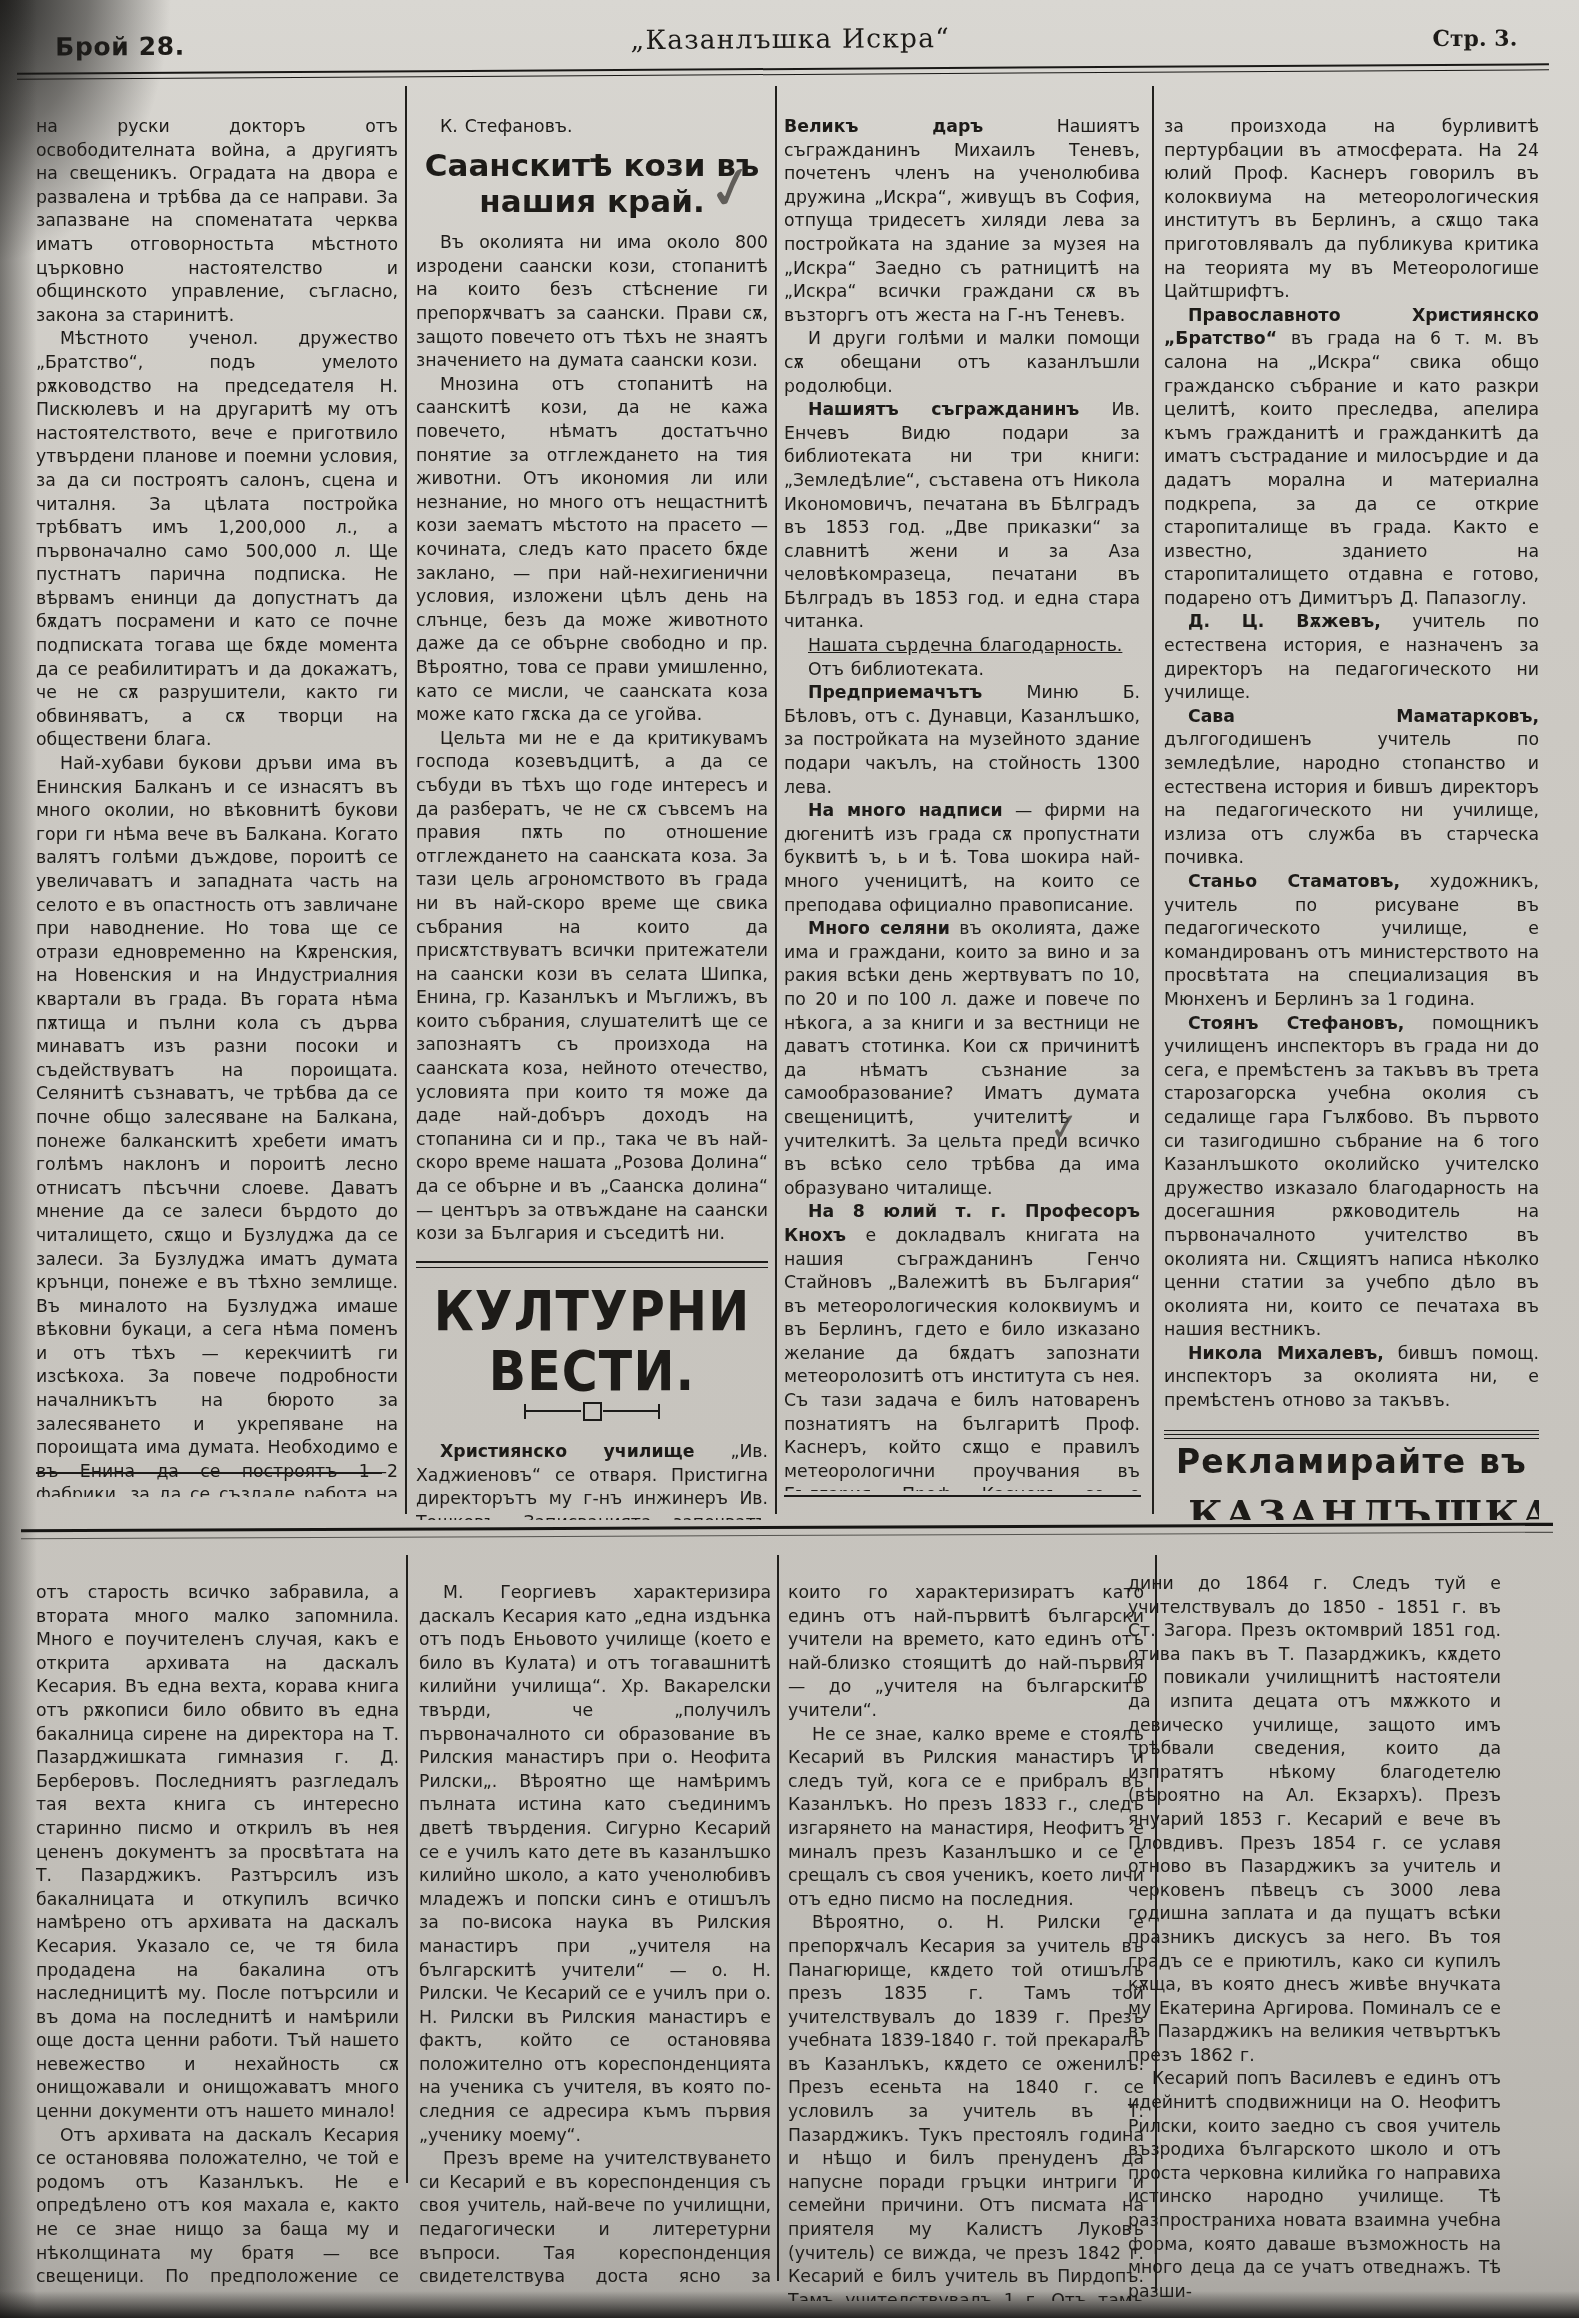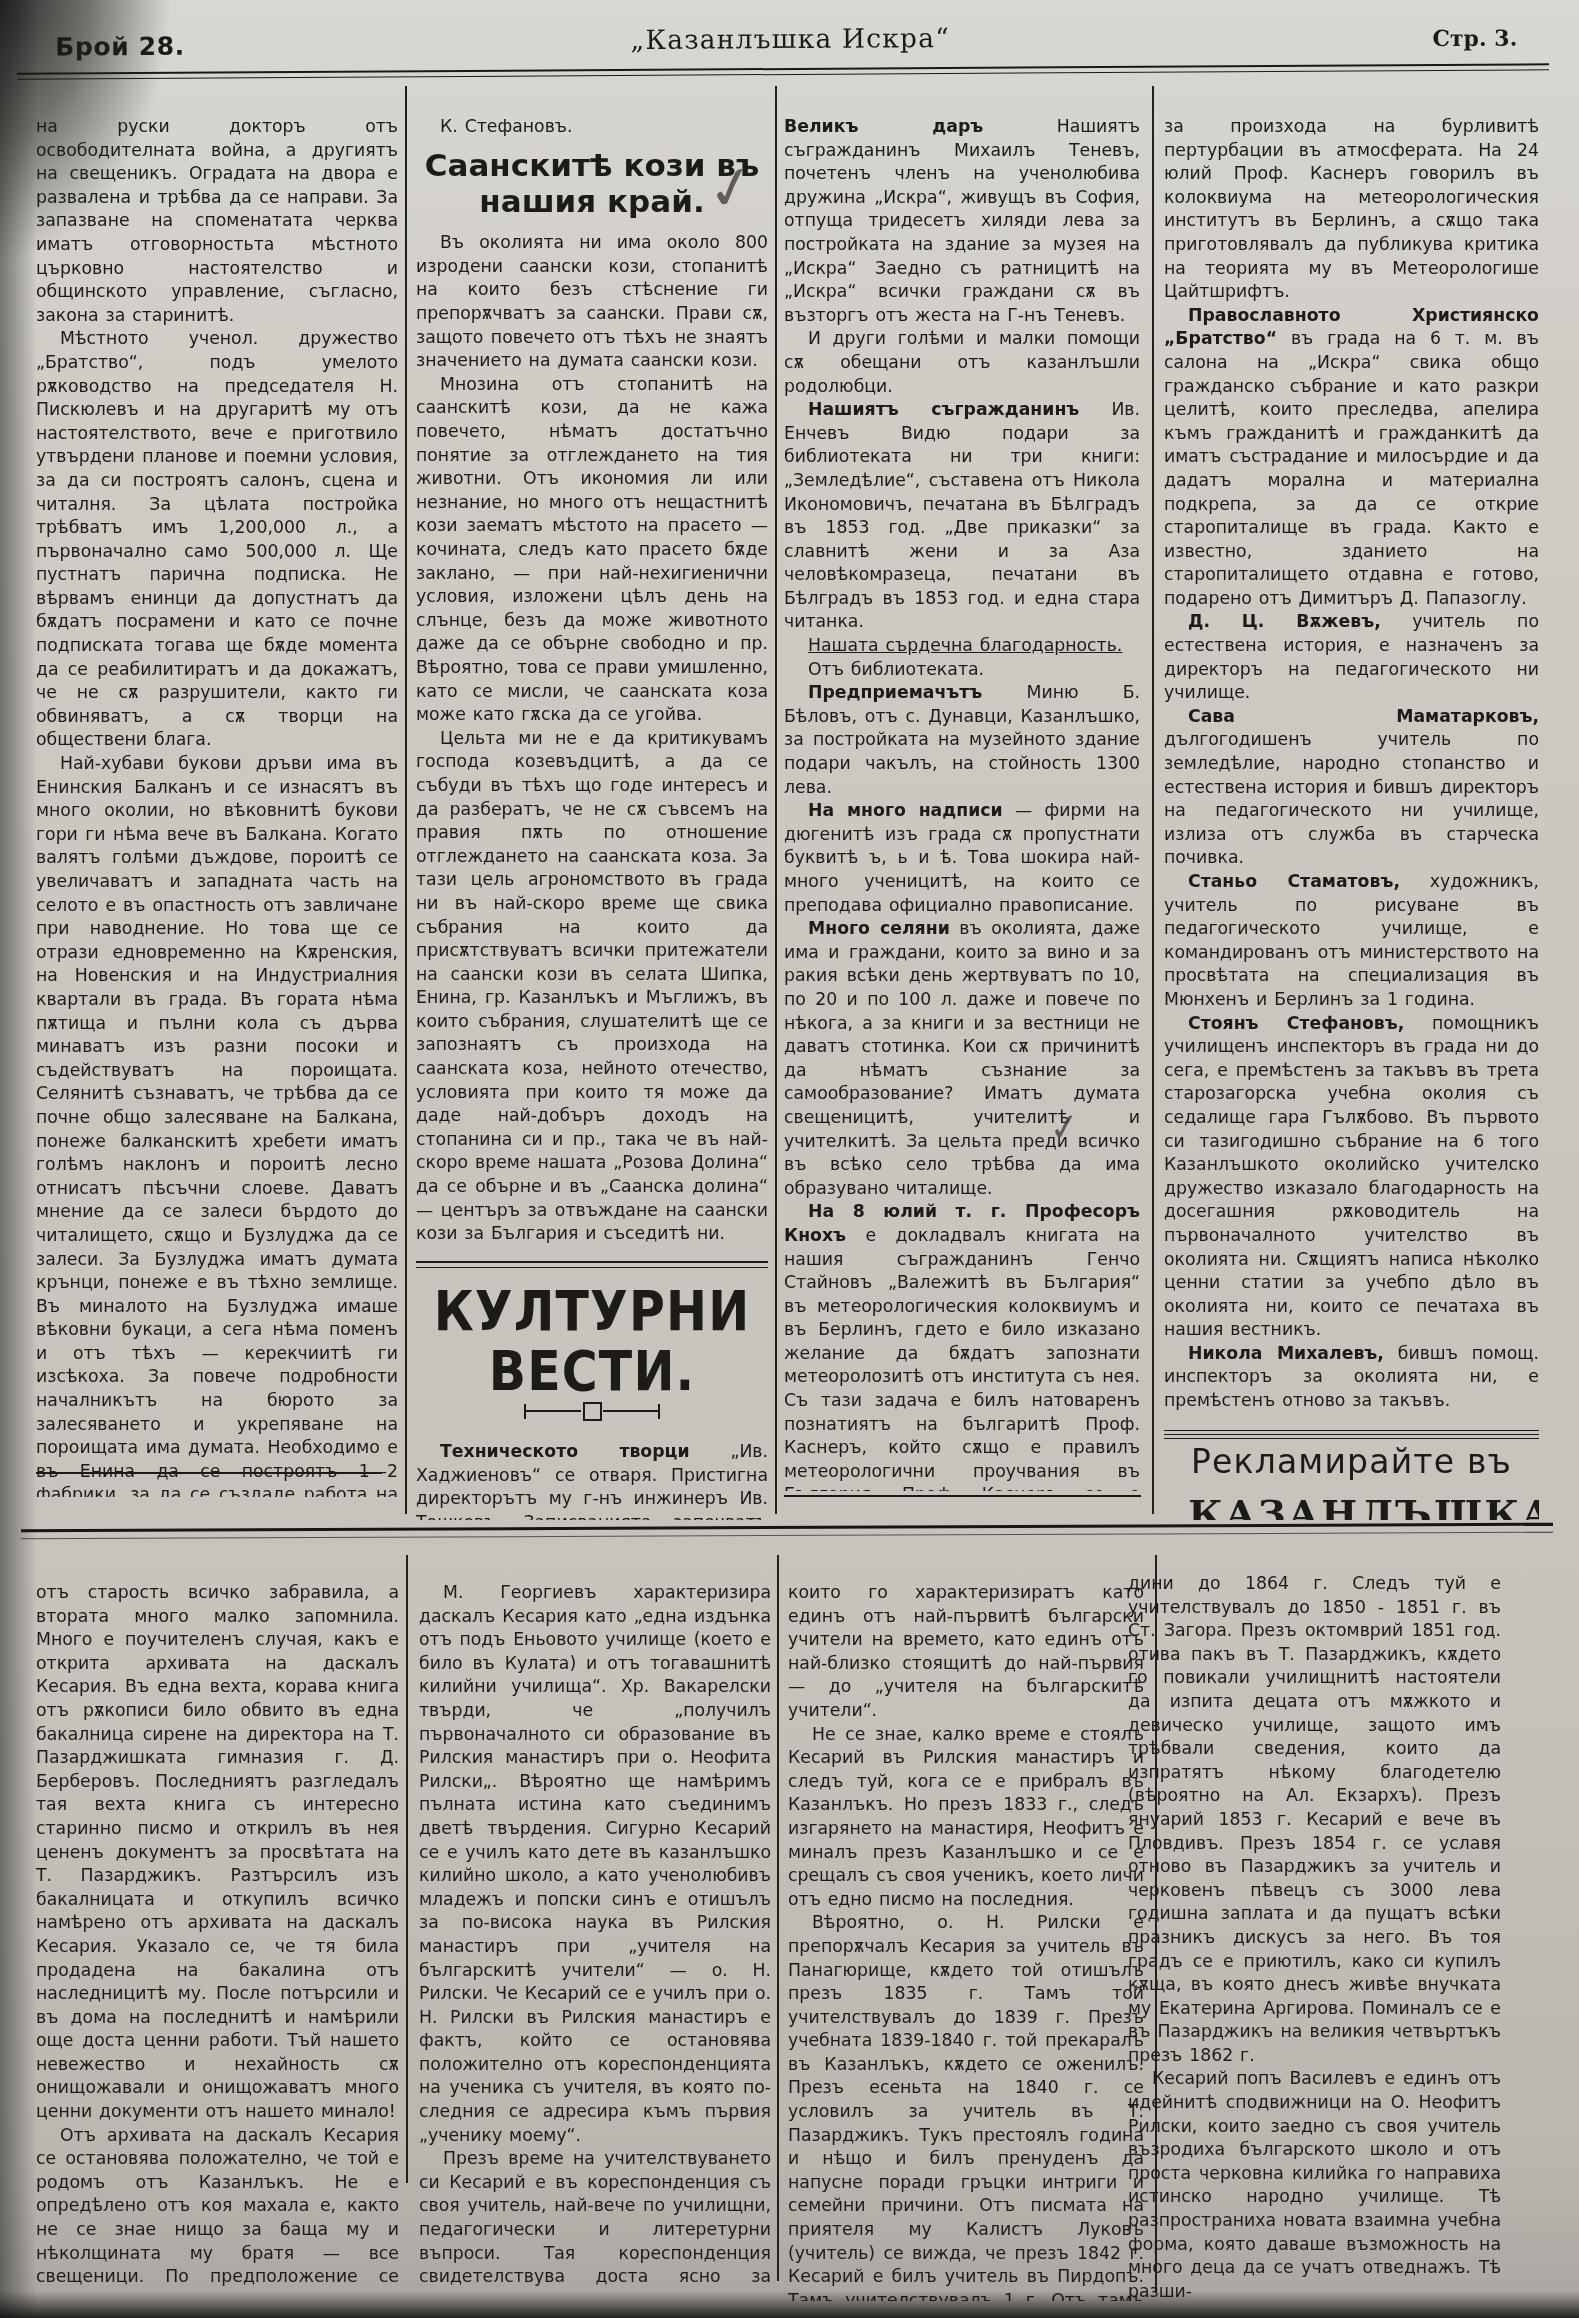--- a/index.html
+++ b/index.html
@@ -46,21 +46,21 @@
   .ornament{display:flex;align-items:center;justify-content:center;margin:5.8px 0 19.6px 0;}
   .ornament .cap{width:2.3px;height:15px;background:#1b1a18;}
   .ornament .bar{width:55px;height:2.9px;background:#1b1a18;}
   .ornament .box{width:15px;height:15px;border:2.9px solid #1b1a18;margin:0 1.2px;}
 
   .thanks{margin-top:2.3px;text-decoration:underline;}
   .from-lib{text-align:right;padding-right:17.3px;text-indent:0;}
 
   .advert{margin-top:17.3px;}
   .rule3 > div{border-top:1.7px solid #191816;margin-bottom:2.9px;}
-  .advert-text1{font-size:33px;font-weight:400;text-align:center;margin-top:2px;letter-spacing:1.2px;}
+  .advert-text1{font-size:33px;font-weight:700;text-align:center;margin-top:2px;letter-spacing:1.2px;}
   .advert-text2{font-size:38px;font-weight:700;text-align:center;margin-top:10.4px;letter-spacing:2.3px;
     font-family:"DejaVu Serif",serif;}
 
   .sep-main{position:absolute;left:21px;top:1526px;width:1532px;border-top:3.5px solid #161513;transform:rotate(-0.25deg);}
   .sep-main2{position:absolute;left:21px;top:1535px;width:1532px;border-top:1.2px solid rgba(22,21,19,.65);transform:rotate(-0.25deg);}
   .col3-endrule{position:absolute;left:784px;top:1495px;width:357px;border-top:2.9px solid #1b1a18;}
   .col1-endrule{position:absolute;left:36px;top:1472px;width:346px;border-top:2.3px solid #1b1a18;}
 
   .check{position:absolute;color:rgba(66,64,60,.8);font-weight:700;}
   .check1{left:707px;top:154px;font-size:58px;transform:rotate(-12deg);}
@@ -98,21 +98,21 @@
     <p>Цельта ми не е да критикувамъ господа козевъдцитѣ, а да се събуди въ тѣхъ що годе интересъ и да разбератъ, че не сѫ съвсемъ на правия пѫть по отношение отглеждането на саанската коза. За тази цель агрономството въ града ни въ най-скоро време ще свика събрания на които да присѫтствуватъ всички притежатели на саански кози въ селата Шипка, Енина, гр. Казанлъкъ и Мъглижъ, въ които събрания, слушателитѣ ще се запознаятъ съ произхода на саанската коза, нейното отечество, условията при които тя може да даде най-добъръ доходъ на стопанина си и пр., така че въ най-скоро време нашата „Розова Долина“ да се обърне и въ „Саанска долина“ — центъръ за отвъждане на саански кози за България и съседитѣ ни.</p>
     <div class="rule-double"></div>
     <h1 class="kultura-head">КУЛТУРНИ ВЕСТИ.</h1>
     <div class="ornament">
       <span class="cap"></span>
         <span class="bar"></span>
         <span class="box"></span>
         <span class="bar"></span>
         <span class="cap"></span>
     </div>
-    <p><span class="lead">Техническото творци</span> <span>„Ив. Хаджиеновъ“ се отваря. Пристигна директорътъ му г-нъ инжинеръ Ив. Тошковъ. Записванията започватъ отъ 16 того. Приематъ се ученици завършили съ успѣхъ трети прогимназиаленъ класъ и не по стари отъ 17 години, сѫщо завършили съ успѣхъ VI. класъ не по-стари отъ 20 години.</span></p>
+    <p><span class="lead">Християнско училище</span> <span>„Ив. Хаджиеновъ“ се отваря. Пристигна директорътъ му г-нъ инжинеръ Ив. Тошковъ. Записванията започватъ отъ 16 того. Приематъ се ученици завършили съ успѣхъ трети прогимназиаленъ класъ и не по стари отъ 17 години, сѫщо завършили съ успѣхъ VI. класъ не по-стари отъ 20 години.</span></p>
   </div>
 
   <div class="col" style="left:784px;top:115px;width:356px;height:1376px;">
     <p class="noindent"><span class="lead">Великъ даръ</span> <span>Нашиятъ съгражданинъ Михаилъ Теневъ, почетенъ членъ на ученолюбива дружина „Искра“, живущъ въ София, отпуща тридесетъ хиляди лева за постройката на здание за музея на „Искра“ Заедно съ ратницитѣ на „Искра“ всички граждани сѫ въ възторгъ отъ жеста на Г-нъ Теневъ.</span></p>
     <p>И други голѣми и малки помощи сѫ обещани отъ казанлъшли родолюбци.</p>
     <p><span class="lead">Нашиятъ съгражданинъ</span> <span>Ив. Енчевъ Видю подари за библиотеката ни три книги: „Земледѣлие“, съставена отъ Никола Икономовичъ, печатана въ Бѣлградъ въ 1853 год. „Две приказки“ за славнитѣ жени и за Аза человѣкомразеца, печатани въ Бѣлградъ въ 1853 год. и една стара читанка.</span></p>
     <p class="thanks">Нашата сърдечна благодарность.</p>
     <p class="from-lib">Отъ библиотеката.</p>
     <p><span class="lead">Предприемачътъ</span> <span>Миню Б. Бѣловъ, отъ с. Дунавци, Казанлъшко, за постройката на музейното здание подари чакълъ, на стойность 1300 лева.</span></p>
     <p><span class="lead">На много надписи</span> <span>— фирми на дюгенитѣ изъ града сѫ пропустнати буквитѣ ъ, ь и ѣ. Това шокира най-много ученицитѣ, на които се преподава официално правописание.</span></p>

